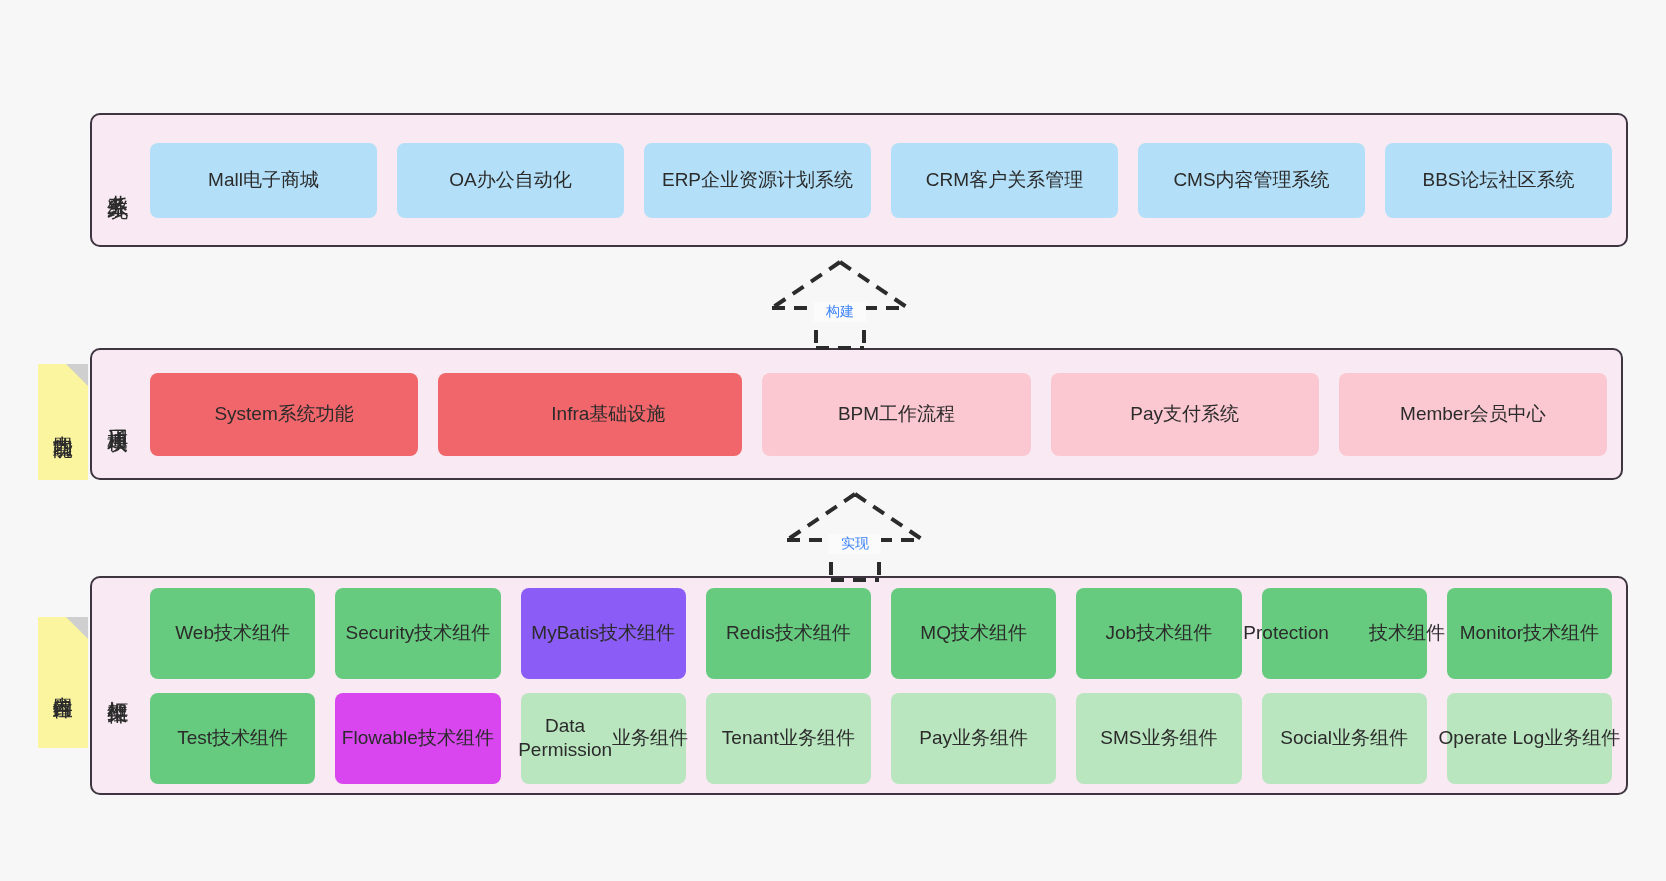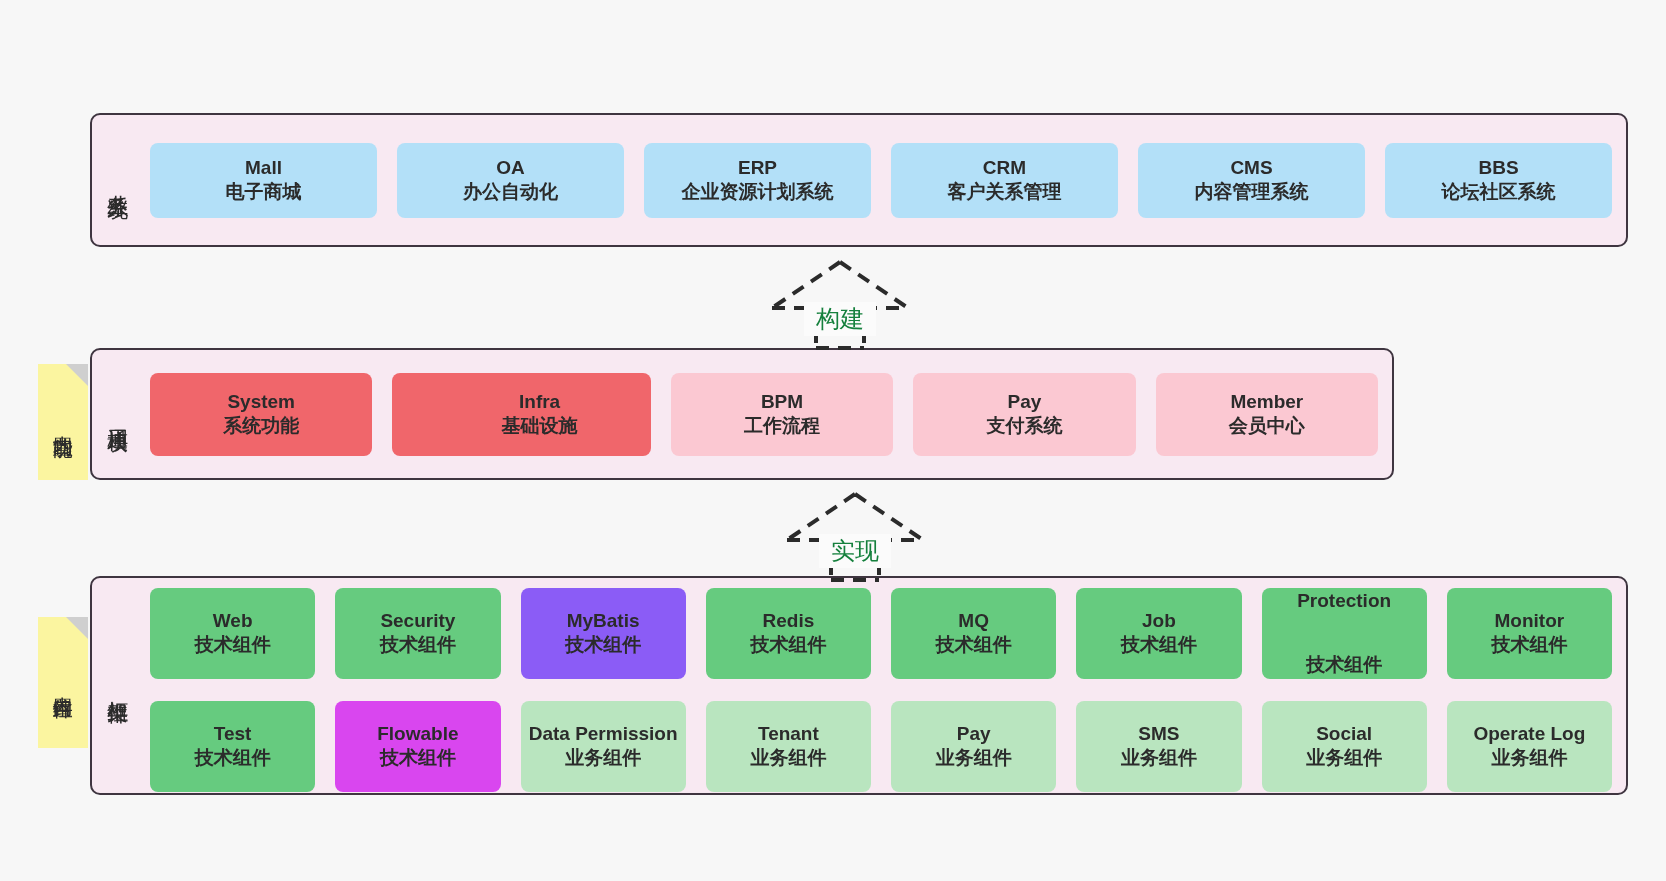--- a/index.html
+++ b/index.html
@@ -61,39 +61,38 @@
     display: flex;
     gap: 20px;
     align-items: stretch;
   }
 
   
   .card {
     flex: 1 1 0;
     border-radius: 8px;
     display: flex;
-    flex-direction: column;
+    flex-direction: row;
     align-items: center;
     justify-content: center;
     text-align: center;
     font-size: 19px;
     line-height: 1.28;
     color: #2b2b2b;
     box-sizing: border-box;
     padding: 6px 4px;
     min-width: 0;
-    font-weight: bold;
   }
   .card .l1 { white-space: nowrap; }
   .card .l2 { white-space: nowrap; }
   .card.wrap .l1 { white-space: normal; }
 
   .biz-row .card { height: 75px; }
   .mod-row .card { height: 83px; }
-  .fw-row .card  { height: 91px; margin-top: 8px; }
+  .fw-row .card  { height: 91px; }
 
   
   .note {
     position: absolute;
     background: #fbf5a0;
     display: flex;
     align-items: center;
     justify-content: center;
     font-size: 20px;
     line-height: 1.12;
@@ -122,22 +121,22 @@
     z-index: 1;
   }
   .arrow svg { display: block; overflow: visible; }
   .arrow .arrow-label {
     position: absolute;
     left: 50%;
     top: 44px;
     transform: translateX(-50%);
     background: #fbfbfb;
     padding: 1px 12px;
-    font-size: 24px;
-    color: #15803d;
+    font-size: 14px;
+    color: #3b82f6;
     white-space: nowrap;
   }
 </style>
 </head>
 <body>
 
 <div class="canvas">
 
   <div class="layer" style="left:90px; top:113px; width:1538px; height:134px;">
     <div class="layer-title">业务系统</div>
@@ -175,21 +174,21 @@
 
   <div class="arrow" style="left:760px; top:258px;">
     <svg width="160" height="92" viewBox="0 0 160 92" fill="none">
       <path d="M80 4 L148 50 M80 4 L12 50" stroke="#2b2b2b" stroke-width="4" stroke-dasharray="13 9" stroke-linecap="butt"></path>
       <path d="M12 50 L56 50 M104 50 L148 50" stroke="#2b2b2b" stroke-width="4" stroke-dasharray="13 9" stroke-linecap="butt"></path>
       <path d="M56 50 L56 92 M104 50 L104 92 M56 90 L104 90" stroke="#2b2b2b" stroke-width="4" stroke-dasharray="13 9" stroke-linecap="butt"></path>
     </svg>
     <div class="arrow-label">构建</div>
   </div>
 
-  <div class="layer" style="left:90px; top:348px; width:1304px; height:132px;">
+  <div class="layer" style="left:90px; top:348px; width:1533px; height:132px;">
     <div class="layer-title">通用模块</div>
     <div class="layer-body">
       <div class="row mod-row">
 
         <div class="card" style="background:#f0666b;">
           <span class="l1">System</span>
           <span class="l2">系统功能</span>
         </div>
         <div class="card" style="background:#f0666b;padding-left:40px;">
           <span class="l1">Infra</span>

